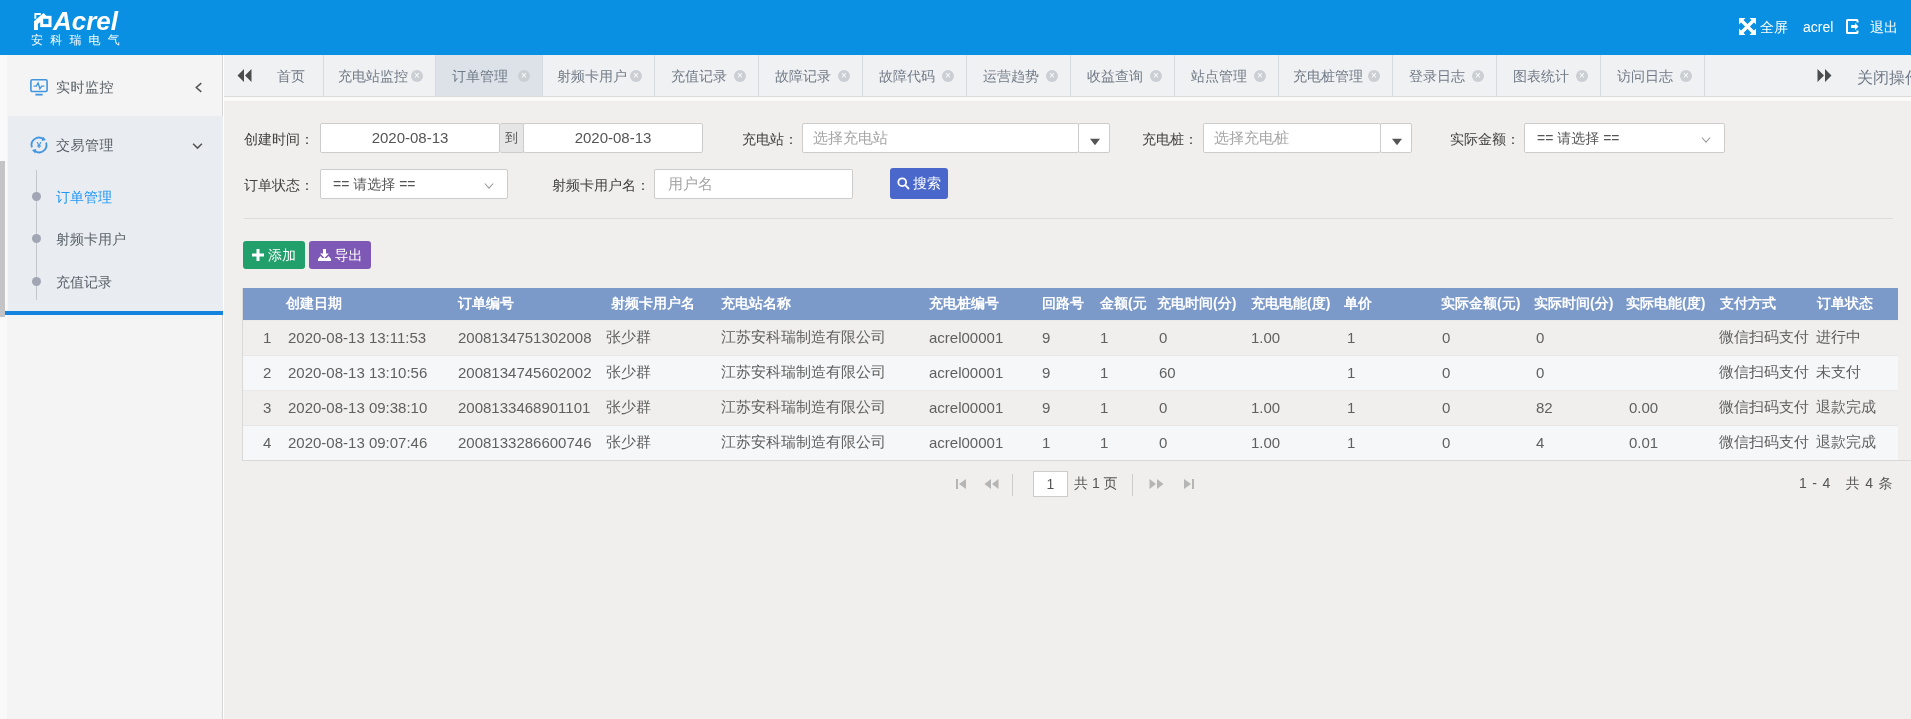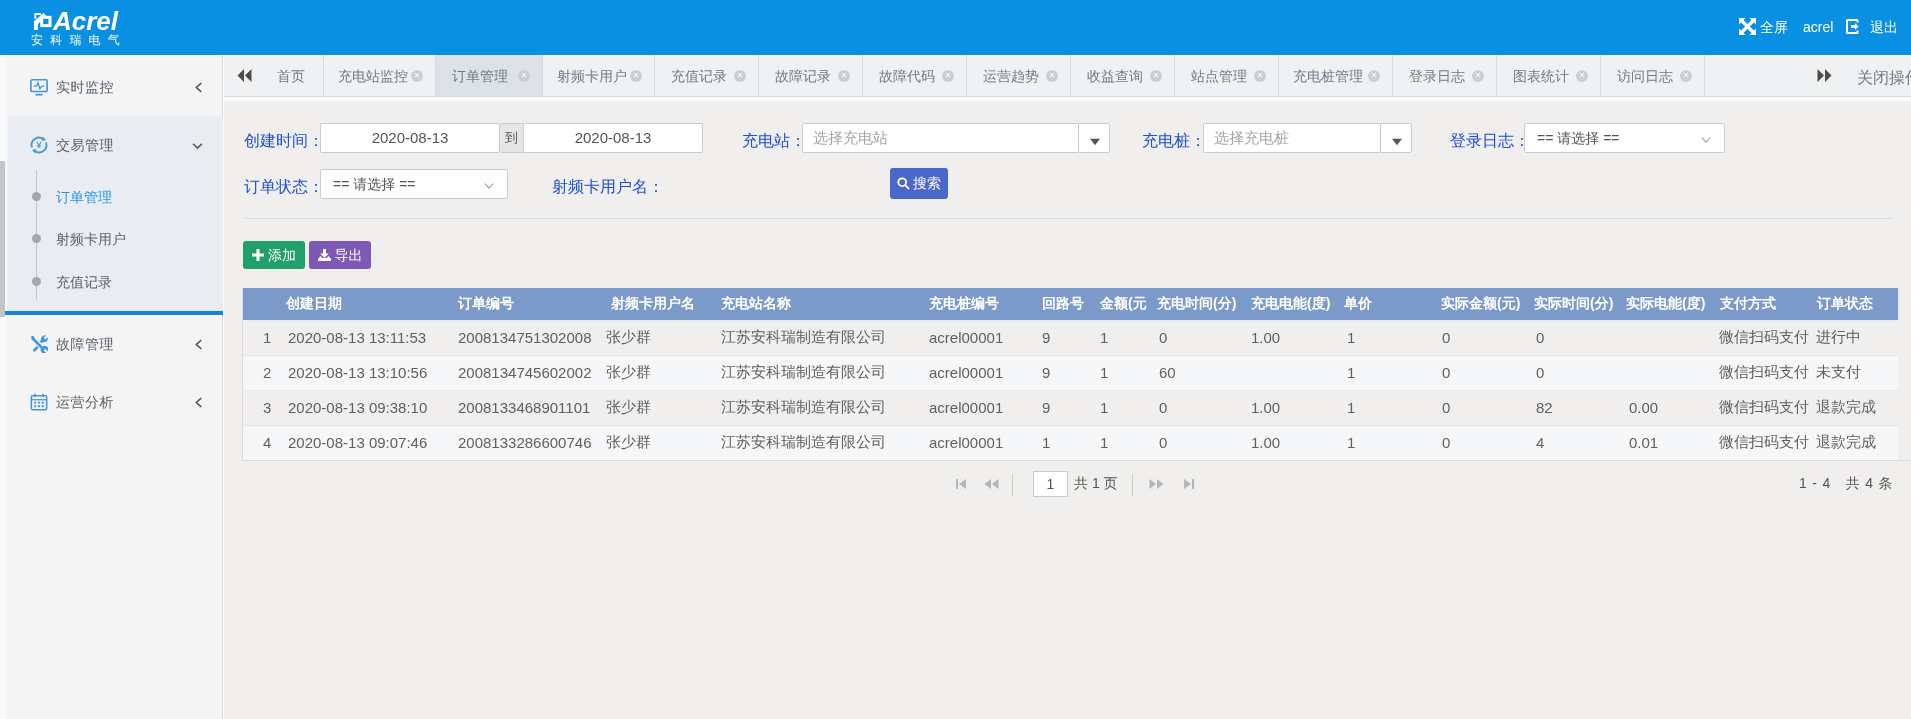--- a/index.html
+++ b/index.html
@@ -25,21 +25,21 @@
 .sdot { position:absolute; left:32px; width:9px; height:9px; border-radius:50%; background:#a2a6b4; }
 #sline { position:absolute; left:36px; top:115px; width:1px; height:130px; background:#c3c6cc; }
 
 #tabbar { position:absolute; left:224px; top:55px; width:1687px; height:42px; background:#f0f1f2; border-bottom:1px solid #d9dbdd; overflow:hidden; }
 .tab { position:absolute; top:0; height:41px; border-right:1px solid #d7dade; color:#707a87; font-size:14px; }
 .tab .tl { position:absolute; top:13px; white-space:nowrap; }
 .tclose { position:absolute; top:15px; width:12px; height:12px; border-radius:50%; background:#cbcfd4; color:#fff; font-size:10px; line-height:12px; text-align:center; }
 #whiteline { position:absolute; left:224px; top:97px; width:1687px; height:4px; background:#fafaf9; }
 
 #content { position:absolute; left:224px; top:101px; width:1687px; height:618px; background:#f0efed; }
-.lbl { position:absolute; font-size:16px; color:#1d4ed8; white-space:nowrap; }
+.lbl { position:absolute; font-size:14px; color:#404040; white-space:nowrap; }
 .inp { position:absolute; background:#fff; border:1px solid #ccc; border-radius:2px; height:30px; font-size:15px; color:#555; }
 .ph { color:#a6a6a6; }
 .sel { position:absolute; background:#fff; border:1px solid #ccc; border-radius:2px; height:30px; font-size:14px; color:#555; }
 .chev { position:absolute; width:10px; height:10px; }
 #sepline { position:absolute; left:20px; top:117px; width:1649px; height:1px; background:#dcdcdc; }
 .btn { position:absolute; top:140px; height:28px; border-radius:3px; color:#fff; font-size:14px; text-align:center; }
 
 #tblwrap { position:absolute; left:18px; top:187px; width:1758px; border:1px solid #d9d9d9; border-top:none; }
 #tbl { width:1655px; border-collapse:collapse; table-layout:fixed; }
 #tbl th { background:#7b9aca; color:#fff; font-weight:bold; font-size:14px; text-align:left; height:32px; white-space:nowrap; overflow:hidden; }
@@ -122,56 +122,21 @@
         <path d="M1 1.5 L5 5.5 L9 1.5" fill="none" stroke="#555" stroke-width="1.4"></path>
       </svg>
   </div>
   <div class="sub" style="top:134px; color:#2196f3;">订单管理</div>
   <div class="sdot" style="top:137px;"></div>
   <div class="sub" style="top:176px;">射频卡用户</div>
   <div class="sdot" style="top:179px;"></div>
   <div class="sub" style="top:219px;">充值记录</div>
   <div class="sdot" style="top:222px;"></div>
 
-  <div class="mitem" style="top:260px;">
-    <svg class="mico" viewBox="0 0 20 20">
-        <g fill="#4196df">
-      <path d="M1.5 1.2 L4.2 1.2 L5.2 4 L15.6 14.4 L13.5 16.5 L3.1 6.1 L1.5 4.8 Z"></path>
-      <path d="M14.6 12.4 a 4.1 4.1 0 0 1 4.8 1 4.1 4.1 0 0 1 0.4 4.8 L17 15.4 L15.2 17.2 L18 20 a 4.1 4.1 0 0 1 -4.8 -0.4 4.1 4.1 0 0 1 -1 -4.8 Z"></path>
-      <path d="M7.6 12.2 L9.7 14.3 L5.8 18.2 a 1.5 1.5 0 0 1 -2.1 -2.1 Z"></path>
-      <path d="M12.1 3.5 a 4.1 4.1 0 0 1 5.3 -2.9 L14.9 3.1 L16.9 5.1 L19.4 2.6 a 4.1 4.1 0 0 1 -2.9 5.3 4.1 4.1 0 0 1 -2.4 -0.2 l -1.6 1.6 -2.1 -2.1 1.6 -1.6 a 4.1 4.1 0 0 1 -0.2 -2.4 Z" transform="translate(0.3 0)"></path>
-    </g>
-      </svg>
-    <div class="mtxt">故障管理</div>
-    <svg class="mchev" width="9" height="11" viewBox="0 0 8 10">
-        <path d="M6.5 1 L2 5 L6.5 9" fill="none" stroke="#555" stroke-width="1.4"></path>
-      </svg>
-  </div>
-
-  <div class="mitem" style="top:318px;">
-    <svg class="mico" viewBox="0 0 20 20">
-        <g fill="none" stroke="#4196df" stroke-width="1.7">
-          <rect x="1.5" y="3" width="17" height="15.5" rx="1.5"></rect>
-          <path d="M1.5 7.5 L18.5 7.5" stroke-width="1.4"></path>
-          <path d="M5.5 0.8 L5.5 4.5 M14.5 0.8 L14.5 4.5" stroke-width="1.8"></path>
-        </g>
-        <g fill="#4196df">
-          <rect x="4.6" y="9.6" width="2.4" height="2.2"></rect>
-          <rect x="8.8" y="9.6" width="2.4" height="2.2"></rect>
-          <rect x="13" y="9.6" width="2.4" height="2.2"></rect>
-          <rect x="4.6" y="13.6" width="2.4" height="2.2"></rect>
-          <rect x="8.8" y="13.6" width="2.4" height="2.2"></rect>
-          <rect x="13" y="13.6" width="2.4" height="2.2"></rect>
-        </g>
-      </svg>
-    <div class="mtxt">运营分析</div>
-    <svg class="mchev" width="9" height="11" viewBox="0 0 8 10">
-        <path d="M6.5 1 L2 5 L6.5 9" fill="none" stroke="#555" stroke-width="1.4"></path>
-      </svg>
-  </div>
+
 
 
 </div>
 
 <div id="tabbar">
   <svg style="position:absolute;left:13px;top:14px;" width="15" height="13" viewBox="0 0 15 13">
    <path d="M7 0 L7 13 L0.5 6.5 Z M14.5 0 L14.5 13 L8 6.5 Z" fill="#4c4c4c"></path>
     </svg>
   <div class="tab" style="left:38px; width:62px;">
       <span class="tl" style="left:15px;">首页</span>
@@ -248,32 +213,33 @@
         <path d="M0 0 L9 0 L4.5 6 Z" fill="#555"></path>
       </svg>
     </div>
   <div class="lbl" style="left:918px; top:30px;">充电桩：</div>
   <div class="inp" style="left:979px; top:22px; width:178px; line-height:28px;"><span class="ph" style="margin-left:10px;">选择充电桩</span></div>
   <div class="inp" style="left:1156px; top:22px; width:32px; line-height:28px;">
       <svg class="chev" style="left:11px; top:13px;" width="9" height="6" viewBox="0 0 9 6">
         <path d="M0 0 L9 0 L4.5 6 Z" fill="#555"></path>
       </svg>
     </div>
-  <div class="lbl" style="left:1226px; top:30px;">登录日志：</div>
+  <div class="lbl" style="left:1226px; top:30px;">实际金额：</div>
   <div class="sel" style="left:1300px; top:22px; width:201px; line-height:28px;"><span style="margin-left:12px;">== 请选择 ==</span>
     <svg class="chev" style="left:176px; top:11px;" width="12" height="8" viewBox="0 0 12 8">
         <path d="M1 1 L6 6.5 L11 1" fill="none" stroke="#999" stroke-width="1.3"></path>
       </svg></div>
 
   <div class="lbl" style="left:20px; top:76px;">订单状态：</div>
   <div class="sel" style="left:96px; top:68px; width:188px; line-height:28px;"><span style="margin-left:12px;">== 请选择 ==</span>
     <svg class="chev" style="left:163px; top:11px;" width="12" height="8" viewBox="0 0 12 8">
         <path d="M1 1 L6 6.5 L11 1" fill="none" stroke="#999" stroke-width="1.3"></path>
       </svg></div>
   <div class="lbl" style="left:328px; top:76px;">射频卡用户名：</div>
+  <div class="inp" style="left:430px; top:68px; width:199px; line-height:28px;"><span class="ph" style="margin-left:13px;">用户名</span></div>
   <div class="btn" style="left:666px; top:67px; width:58px; height:31px; background:#4a67cc; line-height:31px;">
     <svg width="13" height="13" viewBox="0 0 13 13" style="vertical-align:-2px; margin-right:3px;">
         <circle cx="5.2" cy="5.2" r="3.9" fill="none" stroke="#fff" stroke-width="1.8"></circle>
         <path d="M8.2 8.2 L12 12" stroke="#fff" stroke-width="1.8"></path>
       </svg>搜索</div>
   <div id="sepline"></div>
 
   <div class="btn" style="left:19px; width:62px; background:#21a06c; line-height:28px;">
     <svg width="12" height="12" viewBox="0 0 12 12" style="vertical-align:-1px; margin-right:4px;">
         <path d="M4.5 0 L7.5 0 L7.5 4.5 L12 4.5 L12 7.5 L7.5 7.5 L7.5 12 L4.5 12 L4.5 7.5 L0 7.5 L0 4.5 L4.5 4.5 Z" fill="#fff"></path>

